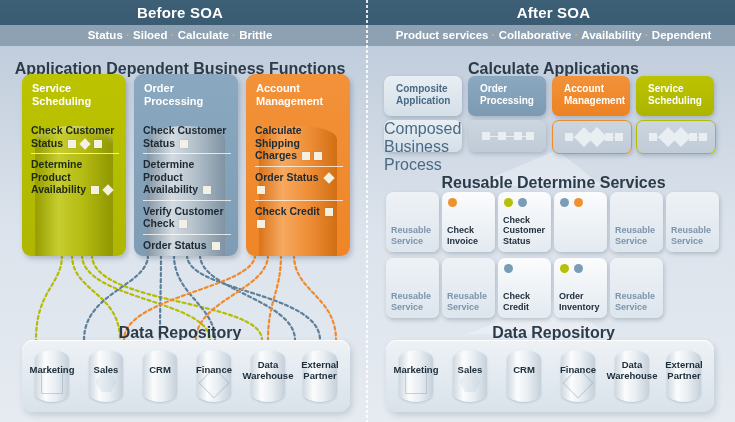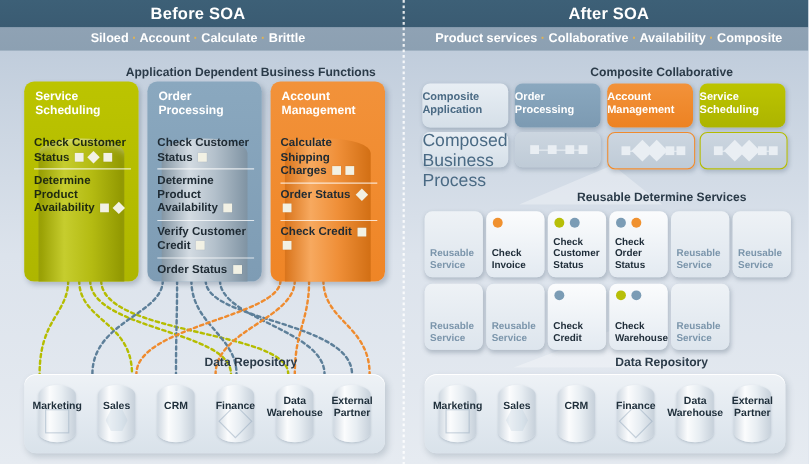--- a/index.html
+++ b/index.html
@@ -25,22 +25,22 @@
     font-size:11.5px;font-weight:bold;text-align:center;}
   .sub-l{left:0;width:360px;}
   .sub-r{left:372px;width:363px;}
   .dotsep{color:#e8b44a;font-weight:bold;}
 
   .vdiv{position:absolute;left:366px;top:0;width:2px;height:422px;
     background-image:linear-gradient(#fff 55%,rgba(255,255,255,0) 0);
     background-size:2px 5px;opacity:.85;}
 
   
-  .ptitle{position:absolute;color:#2b3b49;font-size:11px;font-weight:bold;
-    text-align:center;margin-left:48px;}
+  .ptitle{position:absolute;color:#2b3b49;font-size:16px;font-weight:bold;
+    text-align:center;}
 
   
   .appcol{position:absolute;border-radius:9px;overflow:hidden;
     box-shadow:2px 3px 5px rgba(60,80,100,.28);}
   .appcol .cyl{position:absolute;left:50%;transform:translateX(-50%);
     top:52px;width:78px;height:175px;border-radius:50%/13px;}
   .appcol .ctitle{position:absolute;left:10px;top:8px;right:8px;color:#fff;
     font-size:11px;font-weight:bold;line-height:13px;}
   .applist{position:absolute;left:9px;right:7px;top:46px;}
   .appitem{position:relative;padding:4px 0 4px 0;color:#1e2a33;
@@ -77,21 +77,21 @@
   .ghost{position:absolute;left:50%;top:22px;transform:translateX(-50%);
     width:20px;height:20px;border:1px solid rgba(150,170,190,.5);}
   .ghost.hex{transform:translateX(-50%) rotate(0deg);
     clip-path:polygon(25% 0,75% 0,100% 50%,75% 100%,25% 100%,0 50%);
     background:rgba(170,190,210,.22);border:none;}
   .ghost.dia{transform:translateX(-50%) rotate(45deg);}
 
   
   .cbox{position:absolute;border-radius:7px;
     box-shadow:1px 2px 4px rgba(70,90,110,.3);}
-  .cbox .t{position:absolute;left:0;top:7px;right:5px;font-size:10px;
+  .cbox .t{position:absolute;left:12px;top:7px;right:5px;font-size:10px;
     font-weight:bold;line-height:12px;}
   .c-lt{background:linear-gradient(180deg,#e8eef4 0%,#d5dfe8 100%);}
   .c-lt .t{color:#4a6a84;}
   .c-bl{background:linear-gradient(180deg,#8aa8bf 0%,#7c9ab2 100%);}
   .c-bl .t{color:#fff;}
   .c-og{background:linear-gradient(180deg,#f2923a 0%,#ed8222 100%);}
   .c-og .t{color:#fff;}
   .c-gr{background:linear-gradient(180deg,#bcc400 0%,#acb400 100%);}
   .c-gr .t{color:#fff;}
 
@@ -126,22 +126,22 @@
 </head>
 <body>
 
 <div id="root">
 
   <div class="hdr"></div>
   <div class="hdr-t hdr-r">After SOA</div>
   <div class="hdr-t hdr-l">Before SOA</div>
 
   <div class="sub"></div>
-  <div class="sub-t sub-l" id="subL"><span>Siloed</span><span class="dotsep"> · </span><span>Account</span><span class="dotsep"> · </span><span>Calculate</span><span class="dotsep"> · </span><span>Brittle</span></div>
-  <div class="sub-t sub-r" id="subR"><span>Product services</span><span class="dotsep"> · </span><span>Collaborative</span><span class="dotsep"> · </span><span>Availability</span><span class="dotsep"> · </span><span>Composite</span></div>
+  <div class="sub-t sub-l" id="subL"><span>Status</span><span class="dotsep"> · </span><span>Siloed</span><span class="dotsep"> · </span><span>Calculate</span><span class="dotsep"> · </span><span>Brittle</span></div>
+  <div class="sub-t sub-r" id="subR"><span>Product services</span><span class="dotsep"> · </span><span>Collaborative</span><span class="dotsep"> · </span><span>Availability</span><span class="dotsep"> · </span><span>Dependent</span></div>
 
   <div class="vdiv"></div>
 
   <div class="ptitle" style="left:0;top:60px;width:360px;">Application Dependent Business Functions</div>
 
   <svg class="conn" viewBox="0 0 368 422">
     <g fill="none" stroke-width="2.2" stroke-dasharray="3,3" stroke-linecap="round">
       <path d="M62,255 C62,285 36,290 36,340" stroke="#b5bd00"></path>
       <path d="M72,255 C72,292 120,292 120,340" stroke="#b5bd00"></path>
       <path d="M82,255 C82,300 210,300 210,340" stroke="#b5bd00"></path>
@@ -179,21 +179,21 @@
     <div class="applist">
       <div class="appitem">
         <span>Check Customer Status</span>
         <span class="sq"></span>
       </div>
       <div class="appitem">
         <span>Determine Product Availability</span>
         <span class="sq"></span>
       </div>
       <div class="appitem">
-        <span>Verify Customer Credit</span>
+        <span>Verify Customer Check</span>
         <span class="sq"></span>
       </div>
       <div class="appitem">
         <span>Order Status</span>
         <span class="sq"></span>
       </div>
     </div>
   </div>
 
   <div class="appcol og" style="left:246px;top:74px;width:104px;height:182px;">
@@ -240,21 +240,21 @@
     <div class="db" style="left:224px;">
         <div class="can"></div>
         <div class="lbl" style="top:9px;">Data Warehouse</div>
       </div>
     <div class="db" style="left:276px;">
         <div class="can"></div>
         <div class="lbl" style="top:9px;">External Partner</div>
       </div>
   </div>
 
-  <div class="ptitle" style="left:372px;top:60px;width:363px;">Composite Collaborative</div>
+  <div class="ptitle" style="left:372px;top:60px;width:363px;">Calculate Applications</div>
 
   <svg class="funnel" style="left:372px;top:150px;width:363px;height:40px;" viewBox="0 0 363 40">
     <path d="M185,0 L230,36 L100,36 Z" fill="#ffffff" opacity=".32"></path>
   </svg>
   <svg class="funnel" style="left:372px;top:300px;width:363px;height:40px;" viewBox="0 0 363 40">
     <path d="M185,0 L235,34 L95,34 Z" fill="#ffffff" opacity=".3"></path>
   </svg>
 
   <div class="cbox c-lt" style="left:384px;top:76px;width:78px;height:40px;">
     <div class="t">Composite Application</div>
@@ -312,21 +312,20 @@
     <div class="st">Check Invoice</div>
   </div>
   <div class="svc" style="left:498px;top:192px;">
     <div class="dot d-gr" style="left:6px;"></div>
     <div class="dot d-bl" style="left:20px;"></div>
     <div class="st">Check Customer Status</div>
   </div>
   <div class="svc" style="left:554px;top:192px;">
     <div class="dot d-bl" style="left:6px;"></div>
     <div class="dot d-og" style="left:20px;"></div>
-    <div class="st">Check Order Status</div>
   </div>
   <div class="svc dim" style="left:610px;top:192px;">
     <div class="st">Reusable Service</div>
   </div>
   <div class="svc dim" style="left:666px;top:192px;">
     <div class="st">Reusable Service</div>
   </div>
 
   <div class="svc dim" style="left:386px;top:258px;">
     <div class="st">Reusable Service</div>
@@ -334,21 +333,21 @@
   <div class="svc dim" style="left:442px;top:258px;">
     <div class="st">Reusable Service</div>
   </div>
   <div class="svc" style="left:498px;top:258px;">
     <div class="dot d-bl" style="left:6px;"></div>
     <div class="st">Check Credit</div>
   </div>
   <div class="svc" style="left:554px;top:258px;">
     <div class="dot d-gr" style="left:6px;"></div>
     <div class="dot d-bl" style="left:20px;"></div>
-    <div class="st">Check Warehouse</div>
+    <div class="st">Order Inventory</div>
   </div>
   <div class="svc dim" style="left:610px;top:258px;">
     <div class="st">Reusable Service</div>
   </div>
 
   <div class="ptitle" style="left:372px;top:324px;width:363px;">Data Repository</div>
 
   <div class="repo" style="left:386px;top:340px;width:328px;height:72px;">
     <div class="db" style="left:8px;">
         <div class="can"></div>

